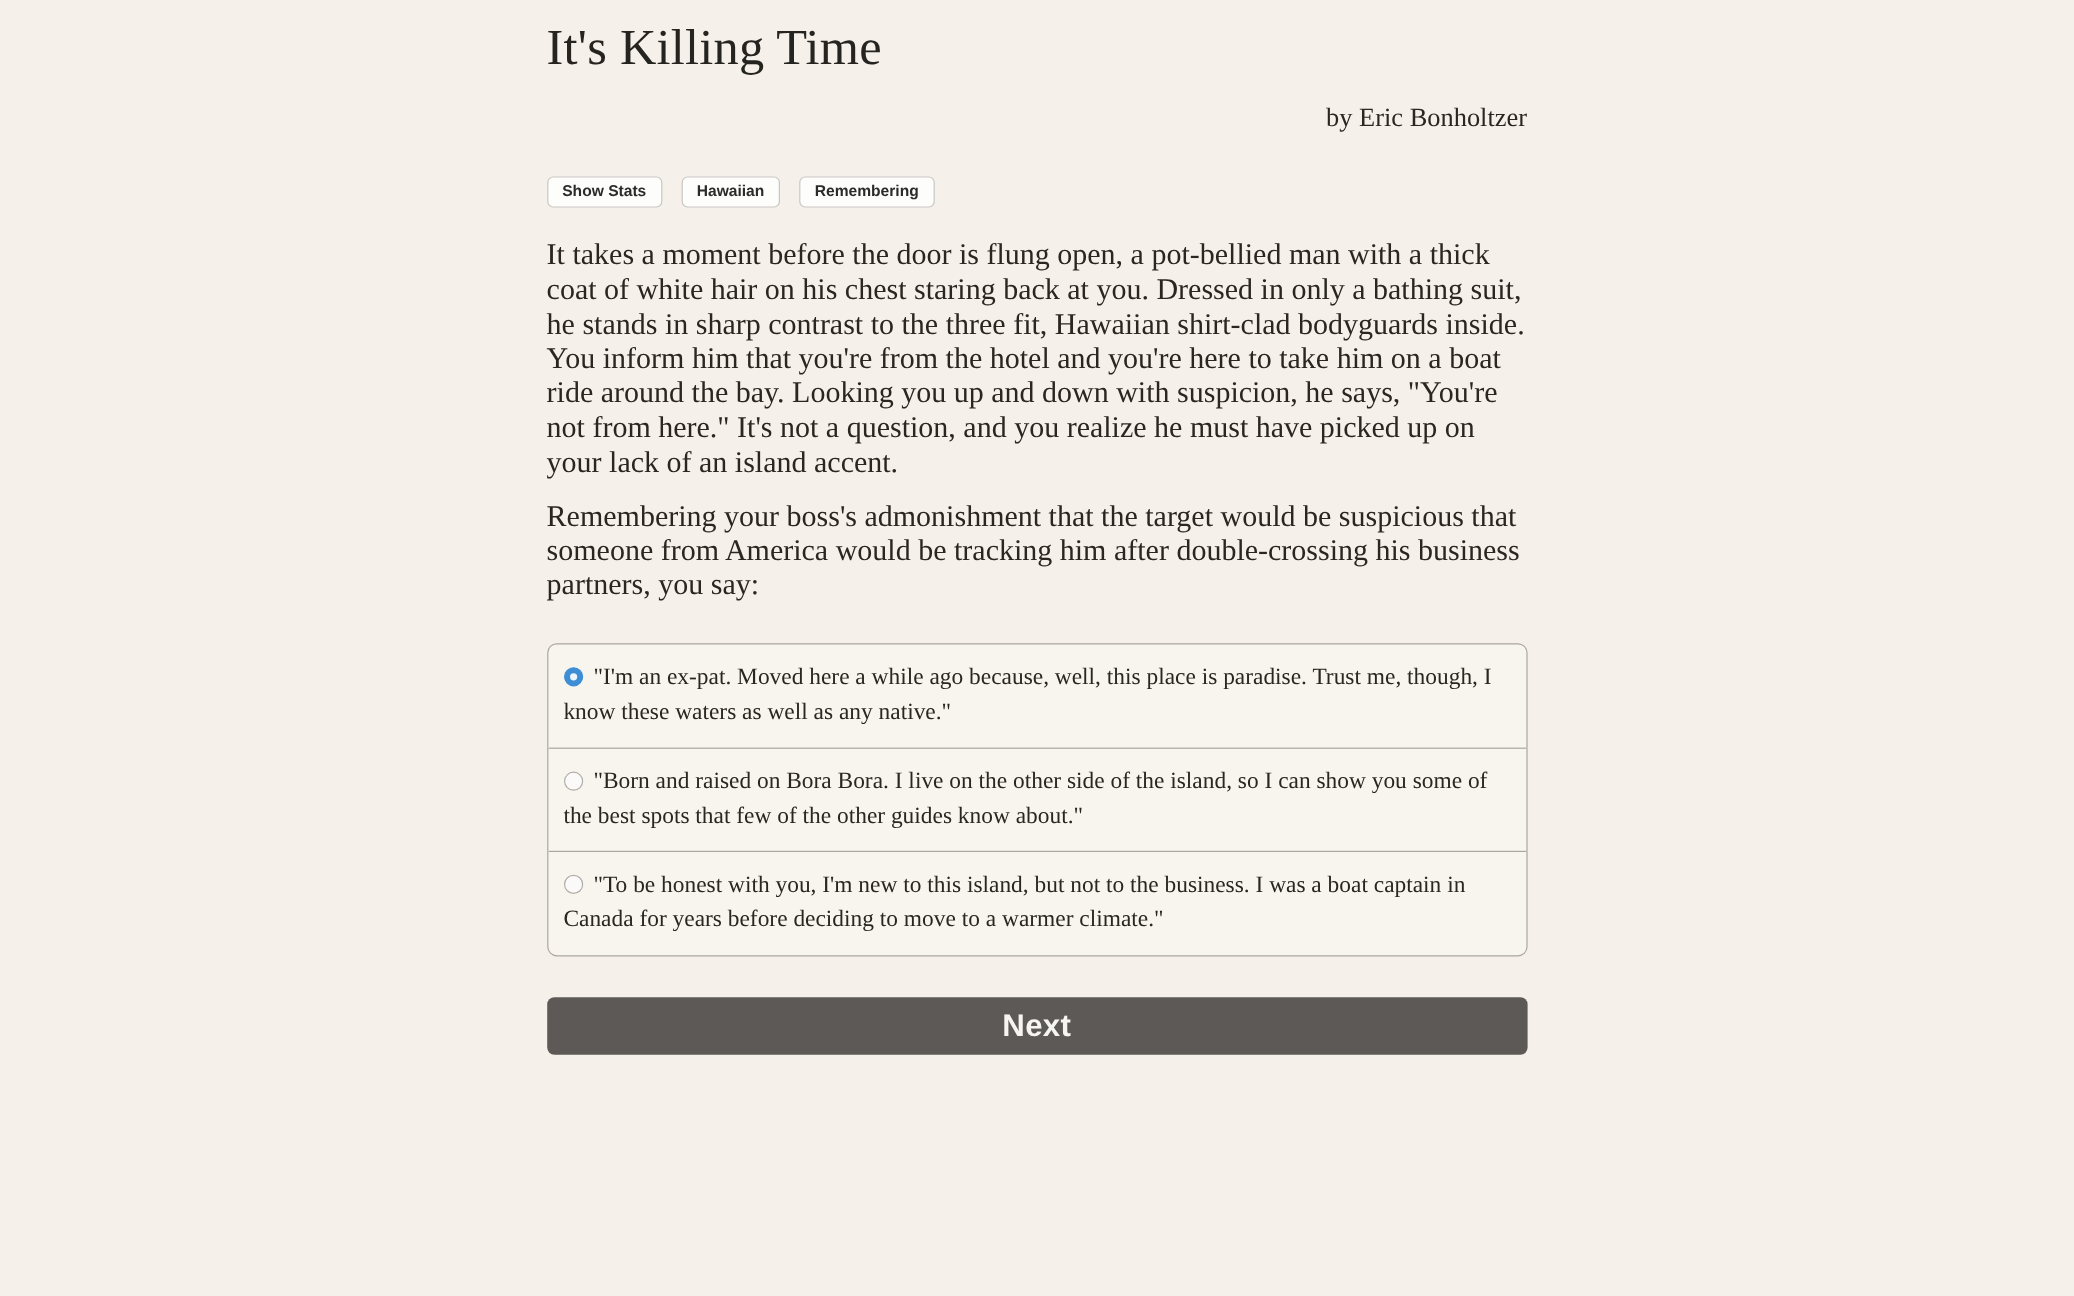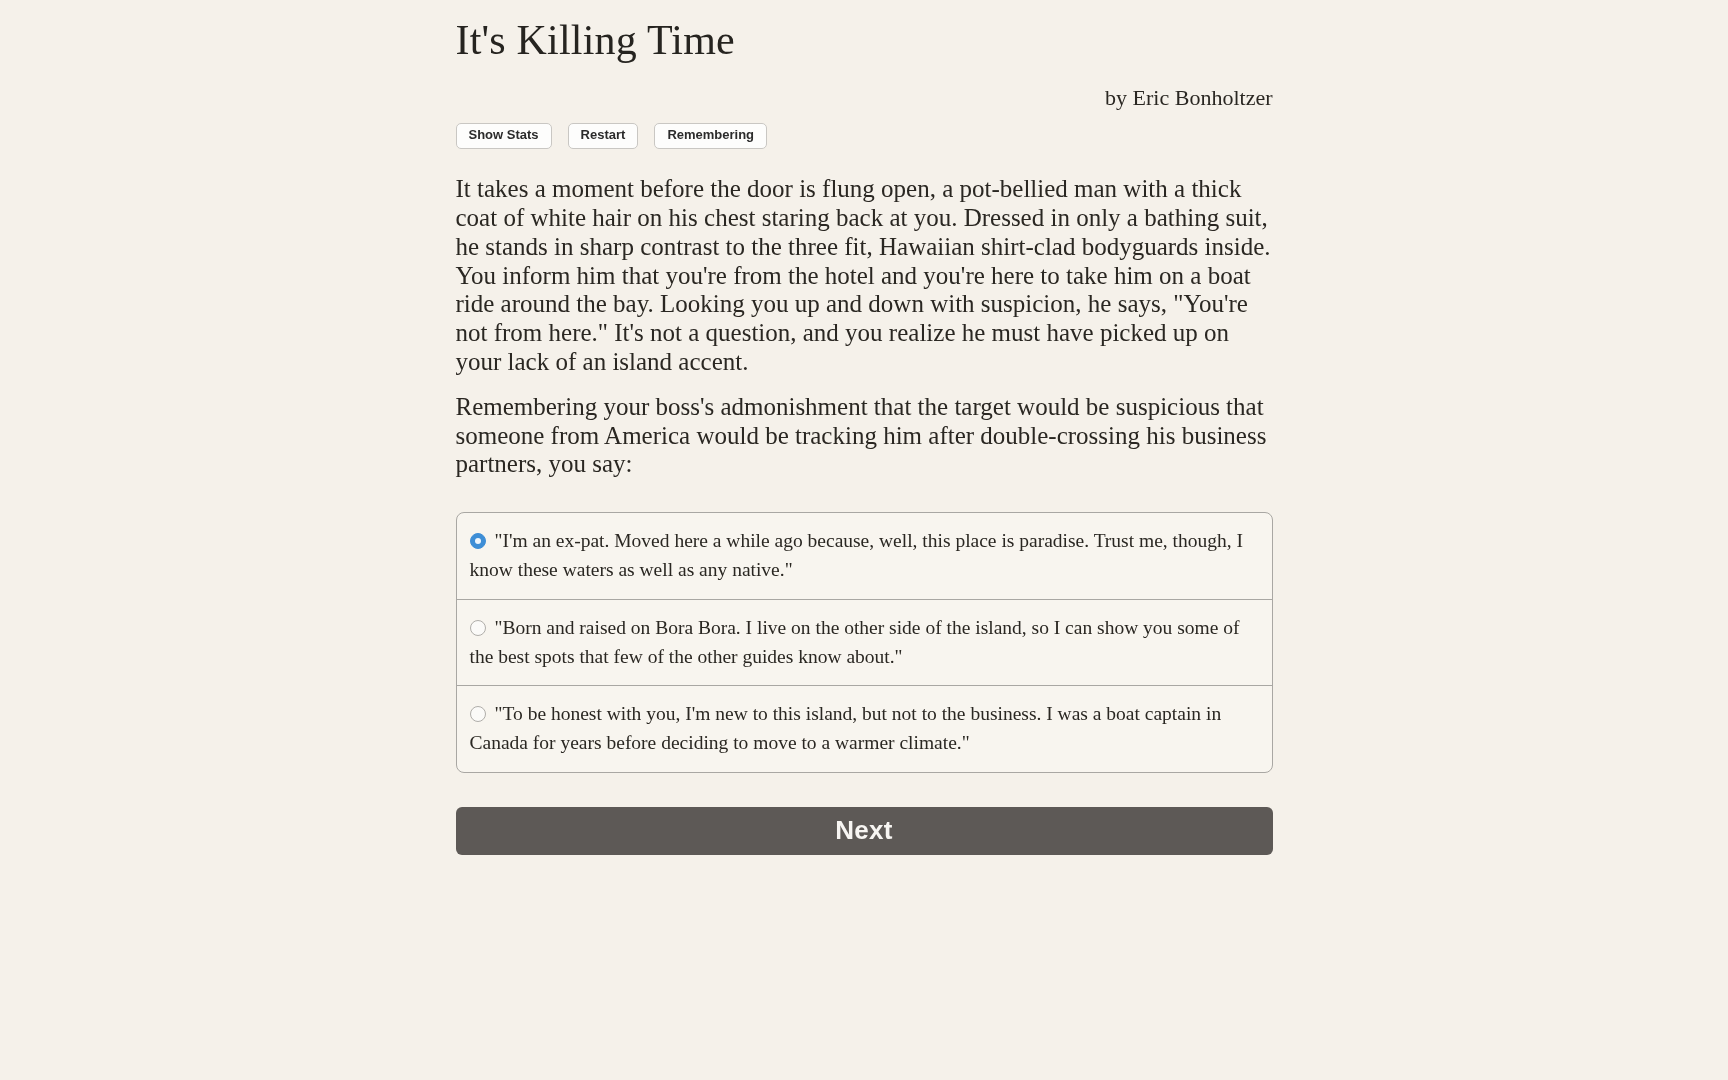--- a/index.html
+++ b/index.html
@@ -26,21 +26,21 @@
     line-height: 1.15;
   }
   h2.author {
     margin-top: 21px;
     font-size: 22px;
     font-weight: normal;
     color: #2a2722;
     text-align: right;
   }
   .toolbar {
-    margin-top: 12px;
+    margin-top: 36px;
     display: flex;
     gap: 16px;
     align-items: center;
   }
   .toolbar button {
     font-family: "Liberation Sans", sans-serif;
     font-size: 13px;
     font-weight: bold;
     color: #2b2b2b;
     background: #fdfdfc;
@@ -117,21 +117,21 @@
 <body>
 
 <div class="page">
 
   <h1 class="title">It's Killing Time</h1>
 
   <h2 class="author">by Eric Bonholtzer</h2>
 
   <div class="toolbar">
     <button>Show Stats</button>
-    <button>Restart</button>
+    <button>Hawaiian</button>
     <button>Remembering</button>
   </div>
 
   <div class="story">
     <p>It takes a moment before the door is flung open, a pot-bellied man with a thick coat of white hair on his chest staring back at you. Dressed in only a bathing suit, he stands in sharp contrast to the three fit, Hawaiian shirt-clad bodyguards inside. You inform him that you're from the hotel and you're here to take him on a boat ride around the bay. Looking you up and down with suspicion, he says, "You're not from here." It's not a question, and you realize he must have picked up on your lack of an island accent.</p>
     <p>Remembering your boss's admonishment that the target would be suspicious that someone from America would be tracking him after double-crossing his business partners, you say:</p>
   </div>
 
   <div class="choices">
     <label class="choice-row"><span class="radio checked"></span><span>"I'm an ex-pat. Moved here a while ago because, well, this place is paradise. Trust me, though, I know these waters as well as any native."</span></label>

